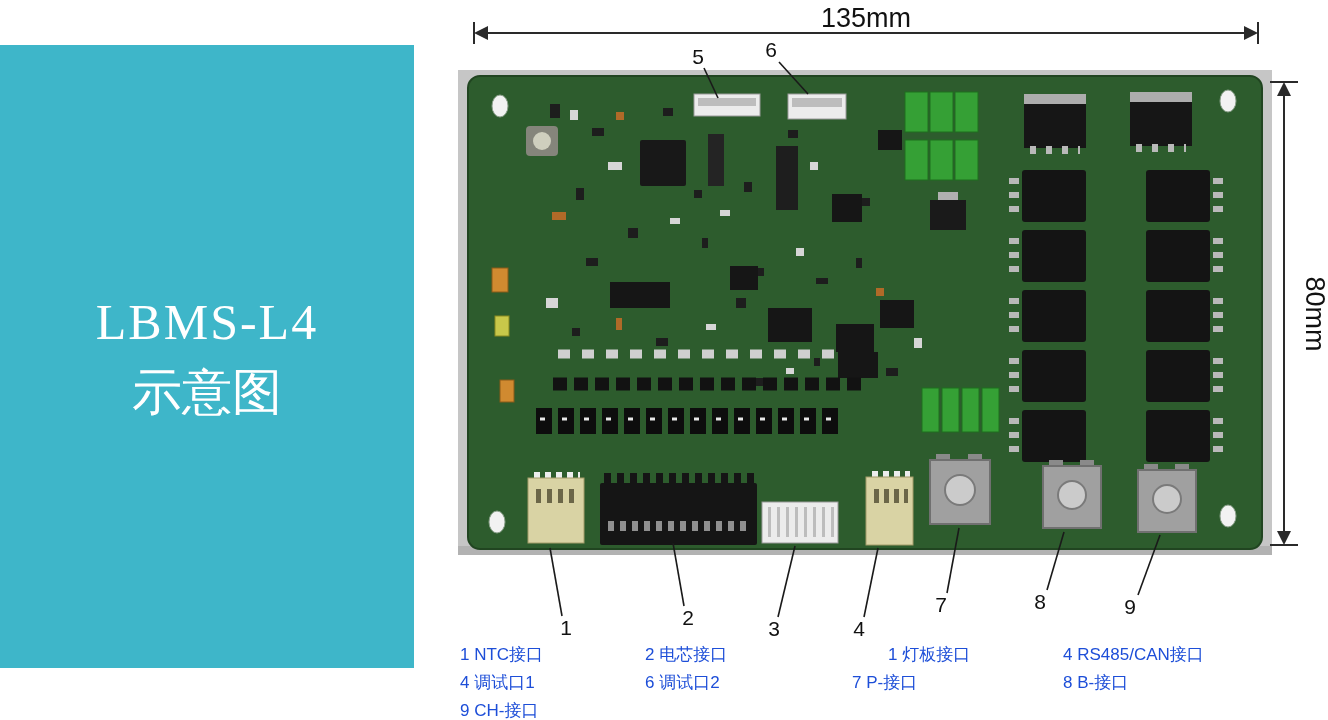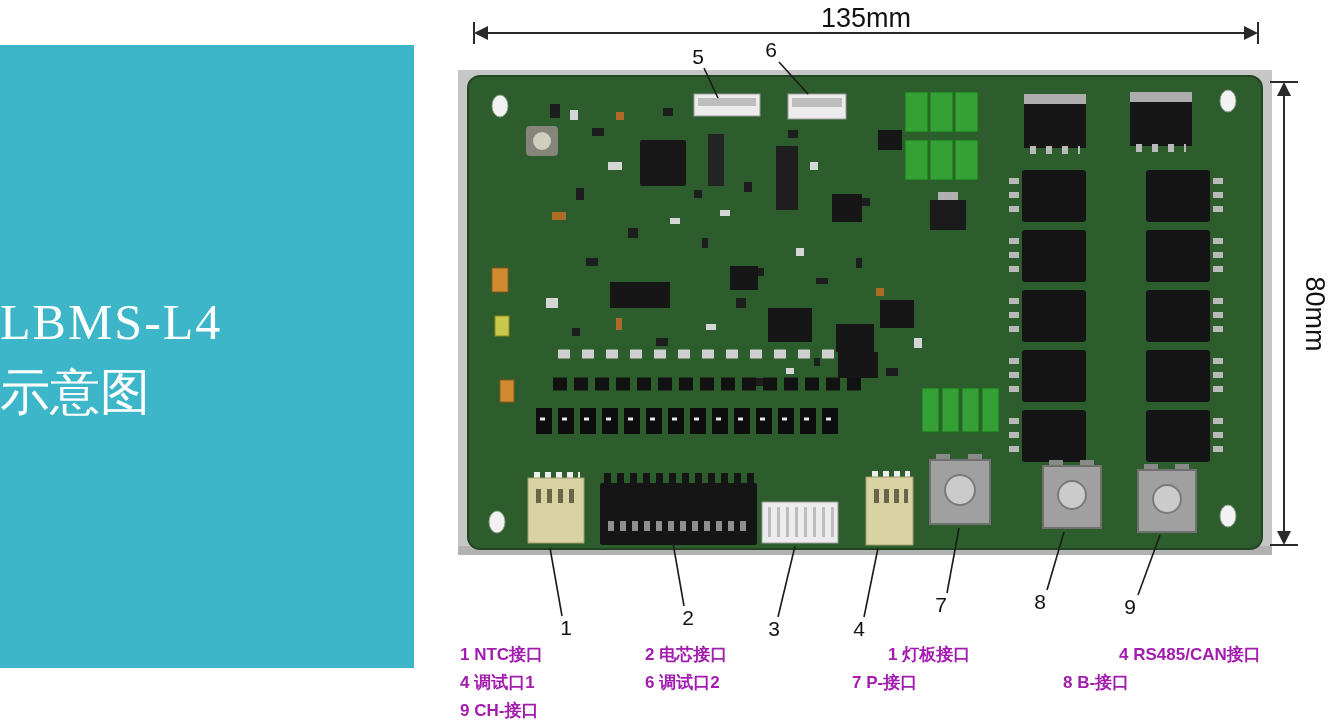--- a/index.html
+++ b/index.html
@@ -1,30 +1,30 @@
 <!DOCTYPE html>
 <html><head>
 <meta charset="utf-8">
 <style>
   *{box-sizing:border-box;margin:0;padding:0}
   body{background:#fff}
   .canvas{position:relative;width:1328px;height:720px;background:#ffffff;overflow:hidden;
           font-family:"Liberation Sans","DejaVu Sans",sans-serif}
   .info-panel{position:absolute;left:0;top:45px;width:414px;height:623px;background:#3eb6c9;
-          display:flex;flex-direction:column;justify-content:center;align-items:flex-start;gap:14px}
+          display:flex;flex-direction:column;justify-content:center;align-items:center;gap:14px}
   .info-line{color:#ffffff;font-family:"Liberation Serif","DejaVu Serif",serif;
           font-size:50px;line-height:1.12;text-align:center;white-space:nowrap}
   .info-line.title{font-size:50px;letter-spacing:2px}
   .pcb-svg{position:absolute;left:458px;top:70px}
   .overlay-svg{position:absolute;left:0;top:0;pointer-events:none}
   .dim-text{font-size:27px;fill:#111;font-family:"Liberation Sans","DejaVu Sans",sans-serif}
   .callout-num{font-size:21px;fill:#111;font-family:"Liberation Sans","DejaVu Sans",sans-serif}
   .dim-line{stroke:#2a2a2a;stroke-width:2}
   .lead-line{stroke:#1a1a1a;stroke-width:1.6}
-  .legend-item{position:absolute;font-size:17px;font-weight:bold;color:#a21caf;white-space:nowrap}
+  .legend-item{position:absolute;font-size:17px;font-weight:normal;color:#1d4ed8;white-space:nowrap}
 </style>
 </head>
 <body>
 
 <div class="canvas">
 
   <div class="info-panel">
     <div class="info-line title">LBMS-L4</div>
     <div class="info-line">示意图</div>
   </div>
@@ -242,21 +242,21 @@
     <g>
       <line class="lead-line" x1="1138" y1="595" x2="1160" y2="535"></line>
       <text class="callout-num" x="1130" y="614" text-anchor="middle">9</text>
     </g>
   </svg>
 
   <div>
     <span class="legend-item" style="left:460px;top:643px">1 NTC接口</span>
     <span class="legend-item" style="left:645px;top:643px">2 电芯接口</span>
     <span class="legend-item" style="left:888px;top:643px">1 灯板接口</span>
-    <span class="legend-item" style="left:1119px;top:643px">4 RS485/CAN接口</span>
+    <span class="legend-item" style="left:1063px;top:643px">4 RS485/CAN接口</span>
     <span class="legend-item" style="left:460px;top:671px">4 调试口1</span>
     <span class="legend-item" style="left:645px;top:671px">6 调试口2</span>
     <span class="legend-item" style="left:852px;top:671px">7 P-接口</span>
     <span class="legend-item" style="left:1063px;top:671px">8 B-接口</span>
     <span class="legend-item" style="left:460px;top:699px">9 CH-接口</span>
   </div>
 
 </div>
 
 </body></html>

